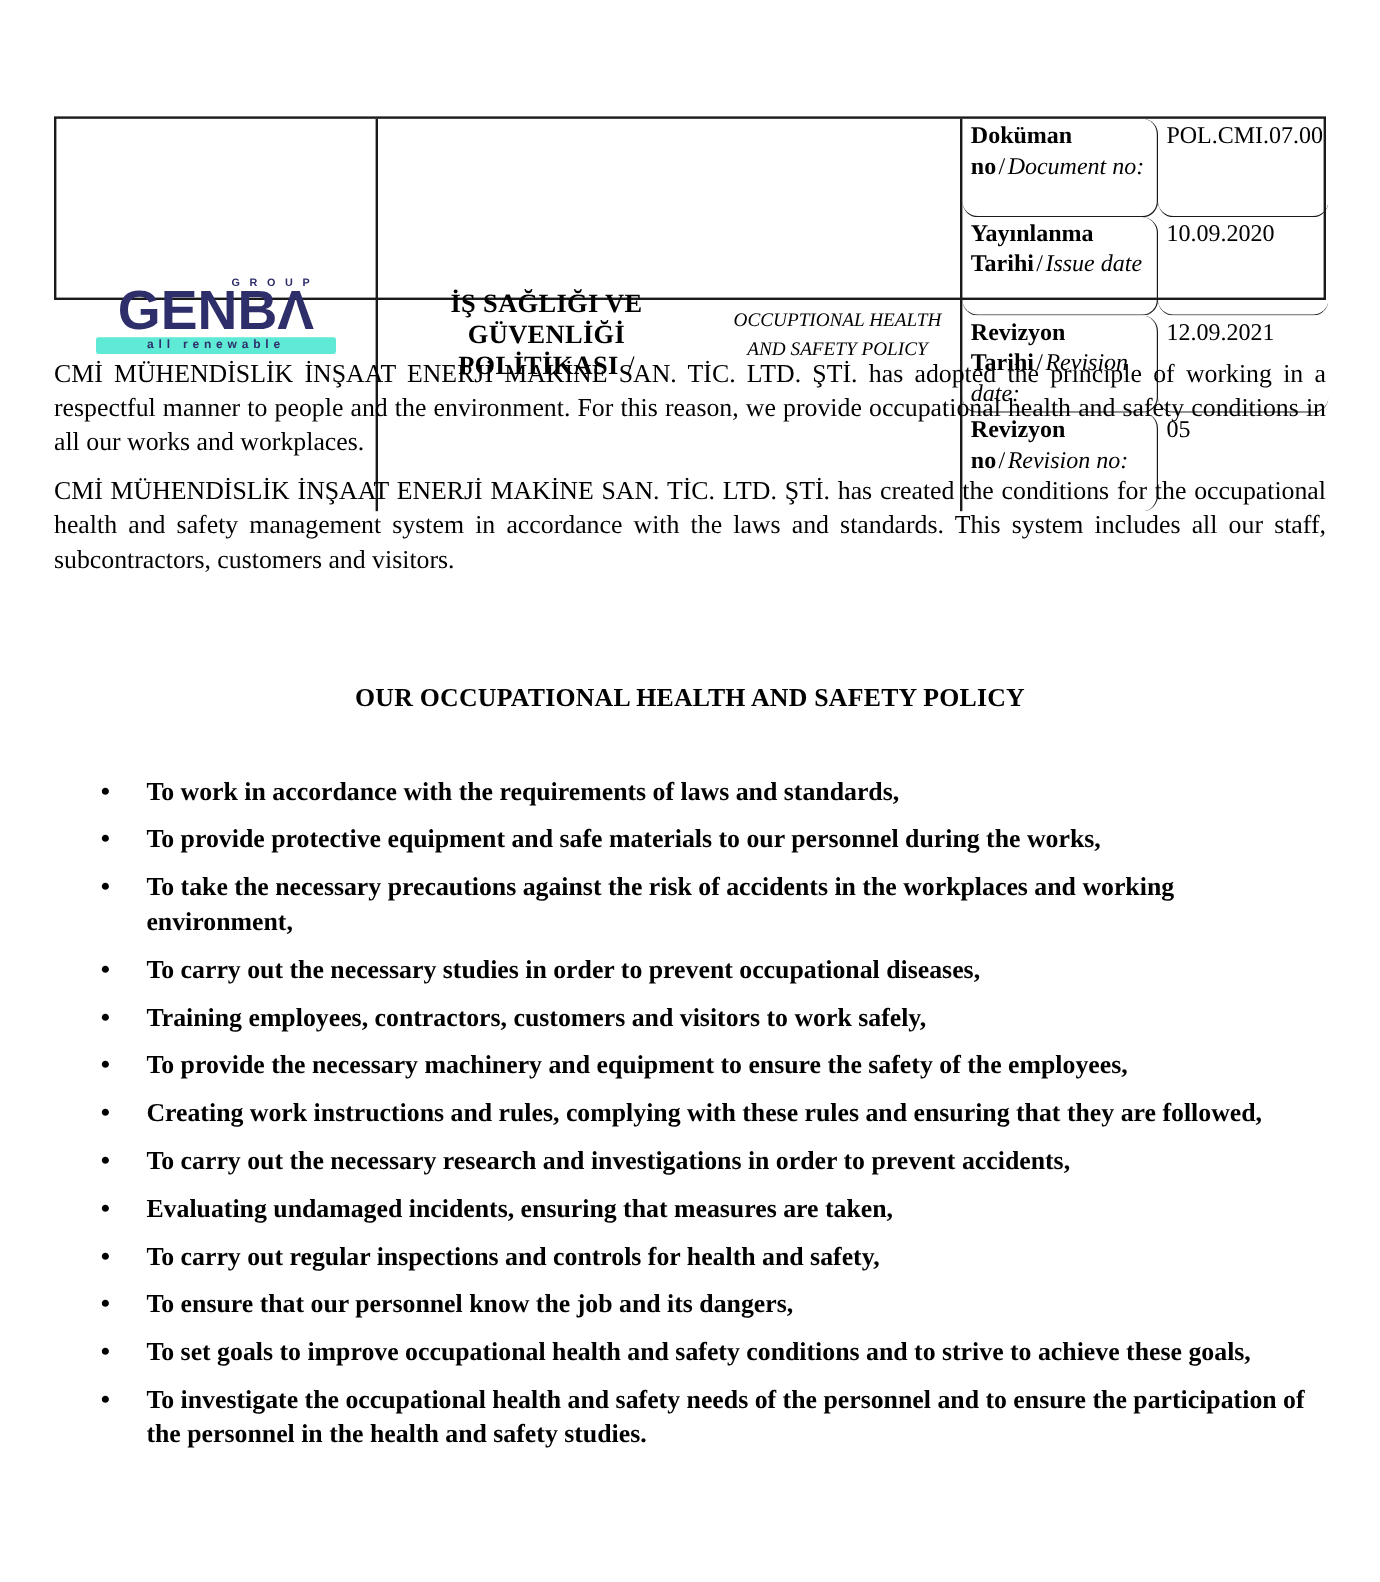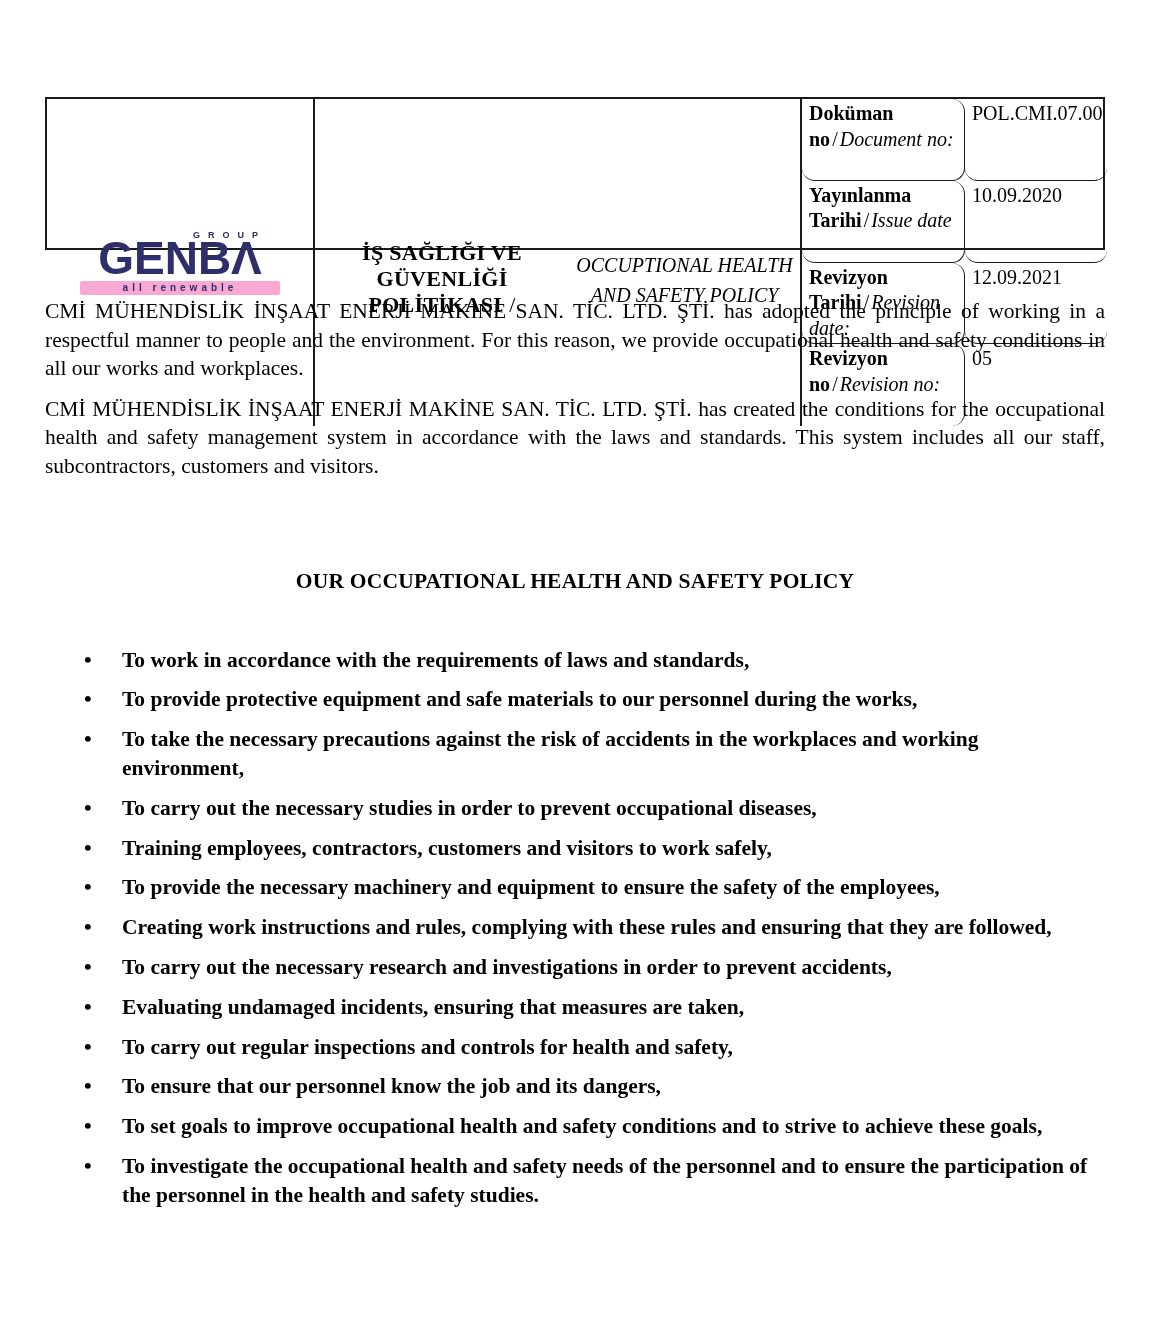--- a/index.html
+++ b/index.html
@@ -24,21 +24,21 @@
     display:flex; align-items:center; justify-content:center;
   }
   .title-cell {
     border-right:2px solid #1a1a1a;
     display:flex; flex-direction:row; align-items:center;
     padding-top:32px; text-align:center; box-sizing:border-box;
   }
   .title-tr { font-weight:bold; font-size:22px; letter-spacing:0.3px; }
   .title-slash { font-weight:normal; margin-left:7px; }
   .title-en {
-    font-style:italic; font-size:20px; line-height:1.5;
+    font-style:italic; font-size:16px; line-height:1.5;
     max-width:390px; margin-top:3px;
   }
 
   .meta-grid {
     display:grid; grid-template-columns:163px 1fr;
     grid-template-rows:repeat(4, 1fr);
   }
   .meta-label, .meta-value {
     padding:2px 7px; font-size:20px; line-height:1.28;
     box-sizing:border-box; overflow:hidden;border-radius:13px;
@@ -58,21 +58,21 @@
     letter-spacing:8px; text-align:right; padding-right:14px;
     margin-bottom:-3px;
   }
   .logo-word {
     font-family:"Liberation Sans", sans-serif;
     font-weight:800; font-size:46px; line-height:0.95;
     color:#2e2e6b; text-align:center; letter-spacing:0px;
   }
   .logo-word .lambda { letter-spacing:0; }
   .logo-bar {
-    background:#f9a8d4; color:#2e2e6b;
+    background:#5eead4; color:#2e2e6b;
     font-family:"Liberation Sans", sans-serif;
     font-size:10px; font-weight:bold; letter-spacing:4px;
     text-align:center; padding:1px 0 2px 0; margin-top:1px;
     border-radius:2px;
   }
 
   
   .content { position:absolute; left:45px; top:297px; width:1060px; }
   .body-par {
     font-size:21.5px; line-height:1.33; text-align:justify;

